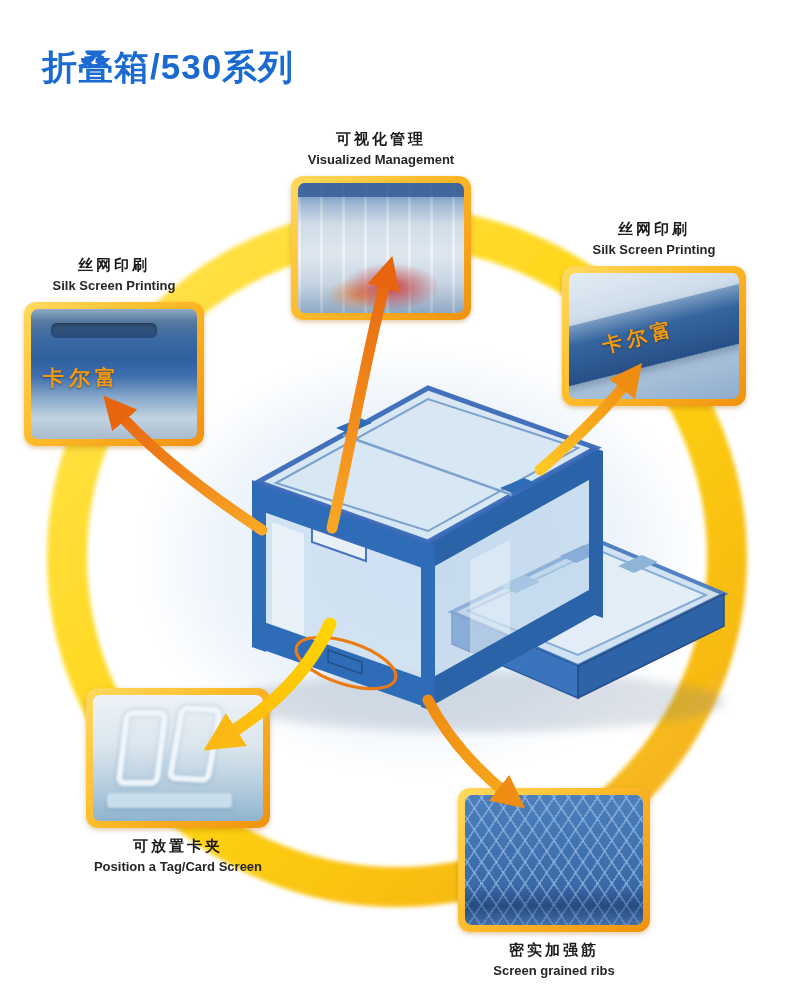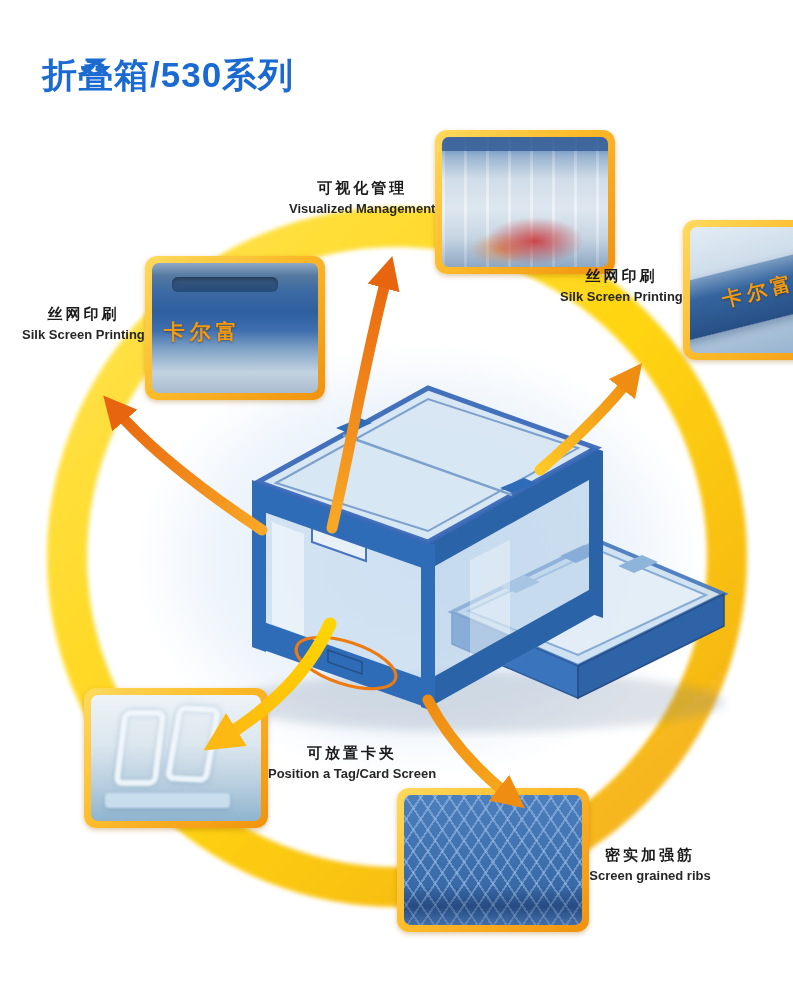--- a/index.html
+++ b/index.html
@@ -6,26 +6,26 @@
   html,body { background:#ffffff; }
   .page{
     position:relative; width:793px; height:1000px; margin:0 auto;
     background:#ffffff; overflow:hidden;
     font-family:"Liberation Sans","DejaVu Sans",sans-serif;
   }
   .layer{ position:absolute; left:0; top:0; pointer-events:none; }
   .z1{ z-index:1; } .z2{ z-index:2; } .z5{ z-index:5; }
 
   
-  .header{ position:absolute; left:42px; top:52px; z-index:6; display:flex; align-items:baseline; gap:10px; }
+  .header{ position:absolute; left:42px; top:44px; z-index:6; display:flex; align-items:baseline; gap:10px; }
   .title-cn{ font-size:35px; font-weight:bold; color:#1a6ad1; letter-spacing:1px; }
   .title-en{ font-size:19px; font-weight:bold; color:#1a6ad1; letter-spacing:.5px; }
 
   
-  .callout{ position:absolute; z-index:4; display:flex; flex-direction:row; align-items:center; }
+  .callout{ position:absolute; z-index:4; display:flex; flex-direction:column; align-items:center; }
   .cap{ text-align:center; }
   .cap-cn{ font-size:15px; font-weight:bold; color:#1b1b1b; letter-spacing:3px; }
   .cap-en{ font-size:13px; font-weight:bold; color:#262626; margin-top:3px; white-space:nowrap; }
   .cap-above{ margin-bottom:9px; }
   .cap-below{ margin-top:9px; }
 
   .frame{
     padding:7px; border-radius:12px;
     background:linear-gradient(135deg,#ffda5e 0%,#fdbb2a 45%,#f0920f 100%);
     box-shadow:0 2px 5px rgba(160,100,0,.35);

